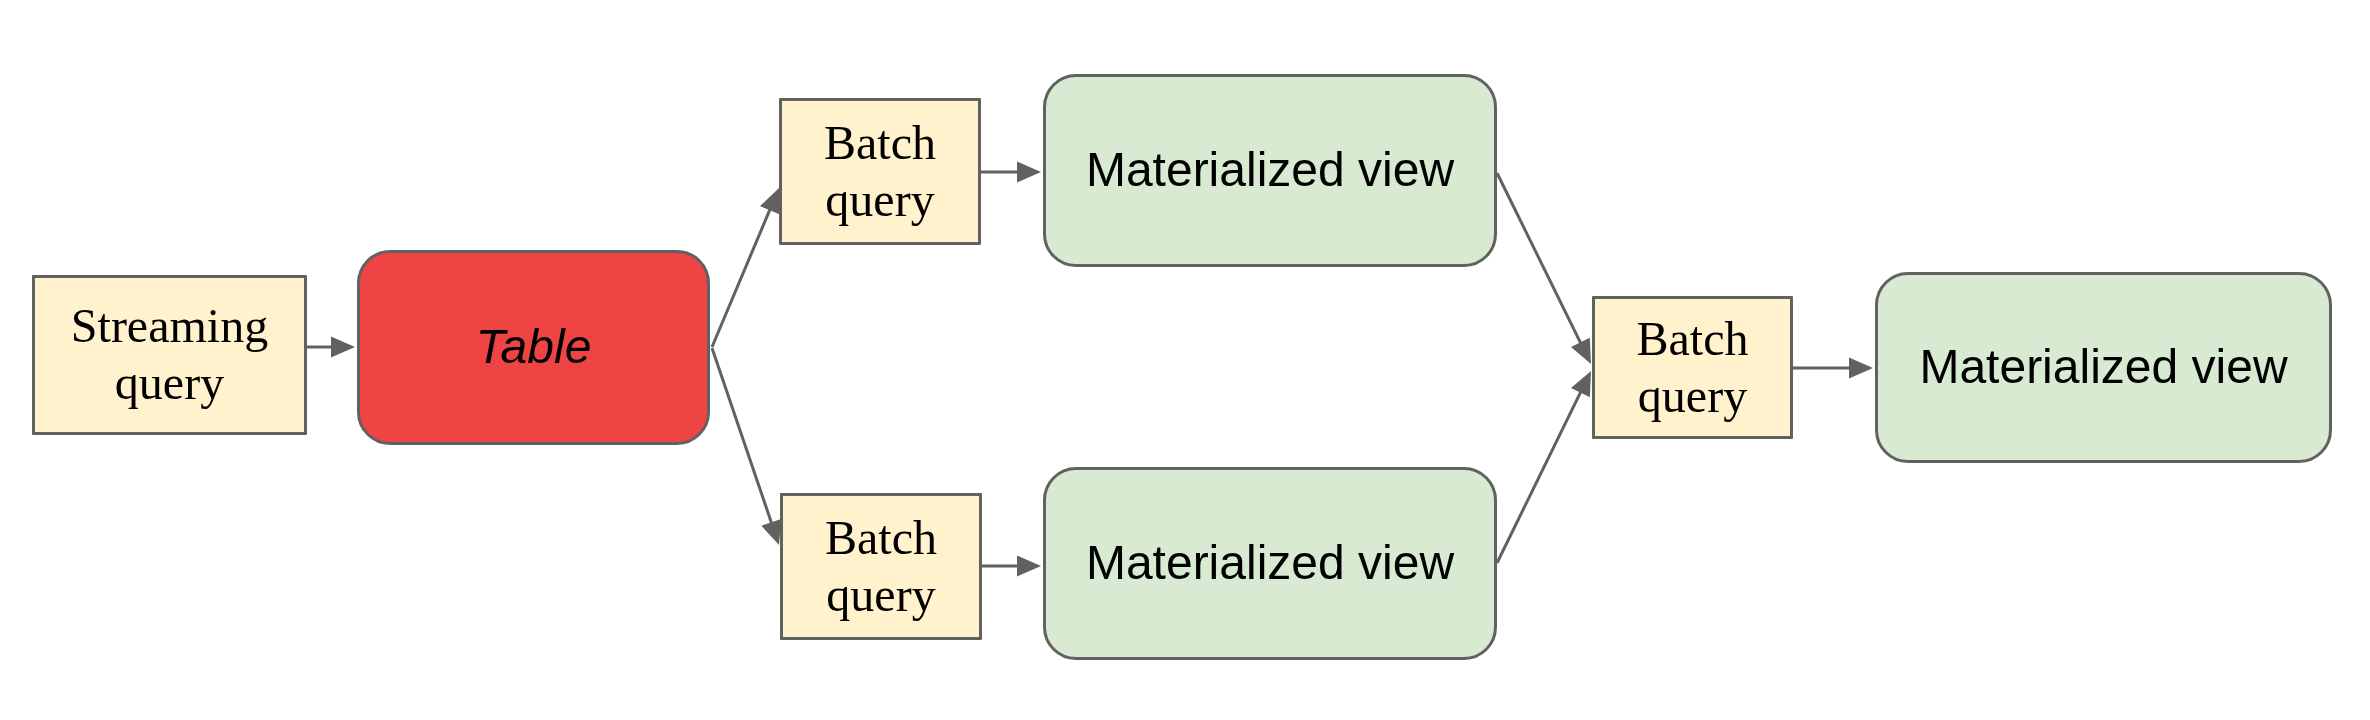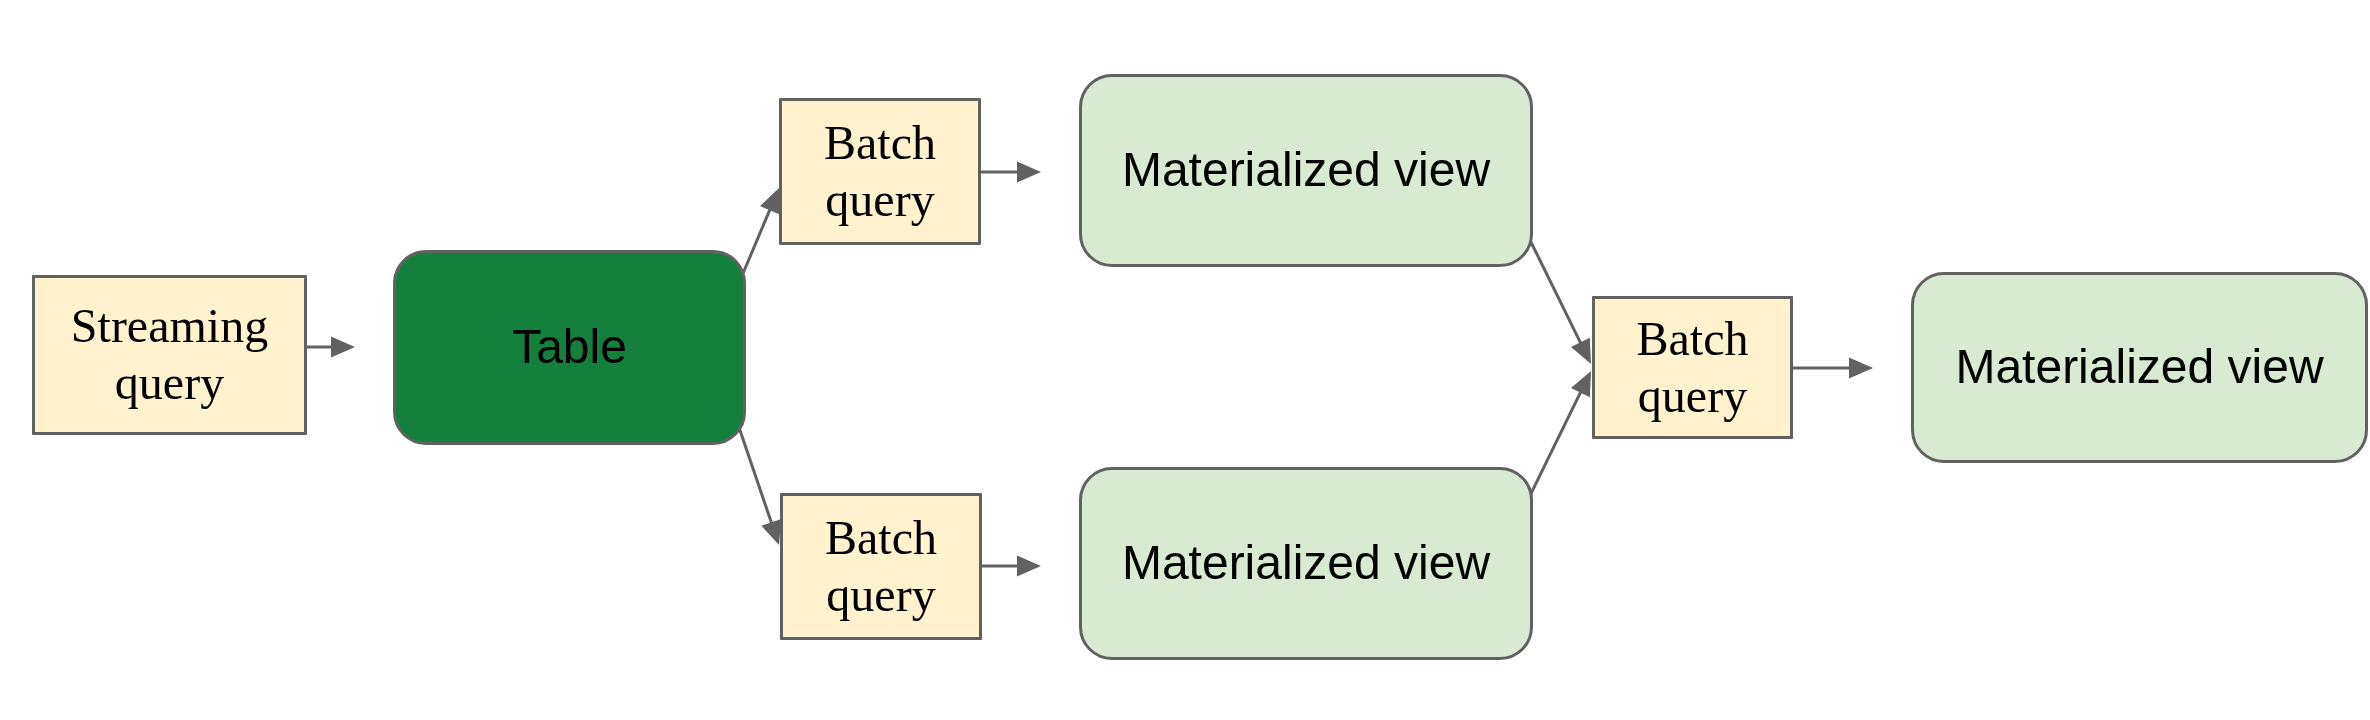--- a/index.html
+++ b/index.html
@@ -35,21 +35,20 @@
     color: #000000;
     border: 3px solid #616161;
     padding: 4px 10px;
   }
   .node.rect {
     border-radius: 1px;
     font-family: Liberation Serif, serif;
   }
   .node.rounded {
     border-radius: 33px;
-    margin-left: 36px;
   }
   .node-label {
     display: block;
   }
 </style>
 </head>
 <body>
 
 <div class="canvas">
   <svg class="edges-layer" width="2370" height="720" viewBox="0 0 2370 720" xmlns="http://www.w3.org/2000/svg">
@@ -67,21 +66,21 @@
       <polygon points="1591,364 1570.981482274576,347.1029899663615 1589.823269109417,337.83006869685846" fill="#616161"></polygon>
       <line x1="1497" y1="563" x2="1582.2057309291704" y2="388.96276235743954" stroke="#616161" stroke-width="3"></line>
       <polygon points="1591,371 1589.8773273526601,397.1723060911131 1571.0164268773485,387.9383235667418" fill="#616161"></polygon>
       <line x1="1793" y1="368" x2="1853" y2="368" stroke="#616161" stroke-width="3"></line>
       <polygon points="1873,368 1849,378.5 1849,357.5" fill="#616161"></polygon>
     </svg>
 
 <div class="node rect" style="left: 32px; top: 275px; width: 275px; height: 160px; background: rgb(255, 242, 204); border-color: rgb(97, 97, 97); color: rgb(0, 0, 0);">
       <span class="node-label">Streaming query</span>
     </div>
-    <div class="node rounded" style="left: 357px; top: 250px; width: 353px; height: 195px; background: #15803d; border-color: rgb(97, 97, 97); color: rgb(0, 0, 0);">
+    <div class="node rounded" style="left: 357px; top: 250px; width: 353px; height: 195px; background: #ef4444; border-color: rgb(97, 97, 97); color: rgb(0, 0, 0); font-style: italic;">
       <span class="node-label">Table</span>
     </div>
     <div class="node rect" style="left: 779px; top: 98px; width: 202px; height: 147px; background: rgb(255, 242, 204); border-color: rgb(97, 97, 97); color: rgb(0, 0, 0);">
       <span class="node-label">Batch query</span>
     </div>
     <div class="node rounded" style="left: 1043px; top: 74px; width: 454px; height: 193px; background: rgb(217, 234, 211); border-color: rgb(97, 97, 97); color: rgb(0, 0, 0);">
       <span class="node-label">Materialized view</span>
     </div>
     <div class="node rect" style="left: 780px; top: 493px; width: 202px; height: 147px; background: rgb(255, 242, 204); border-color: rgb(97, 97, 97); color: rgb(0, 0, 0);">
       <span class="node-label">Batch query</span>

